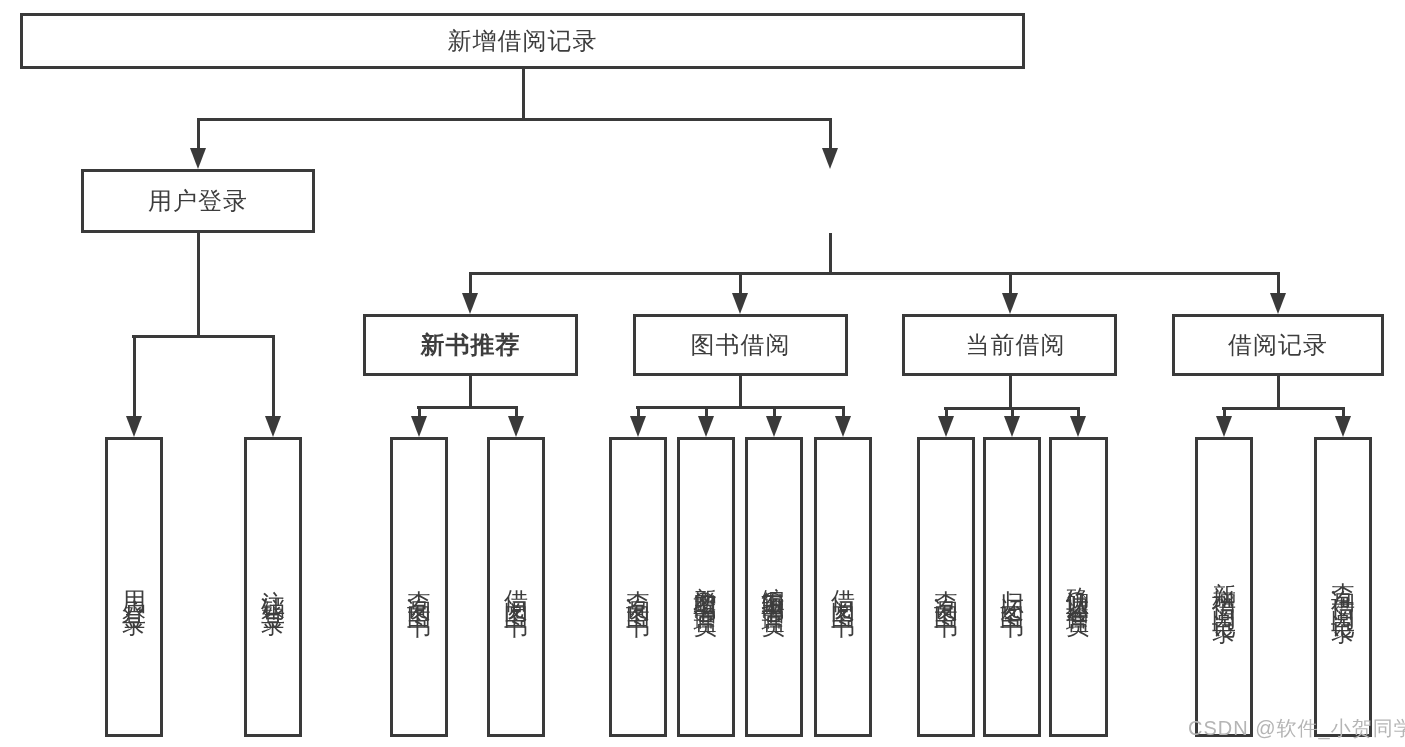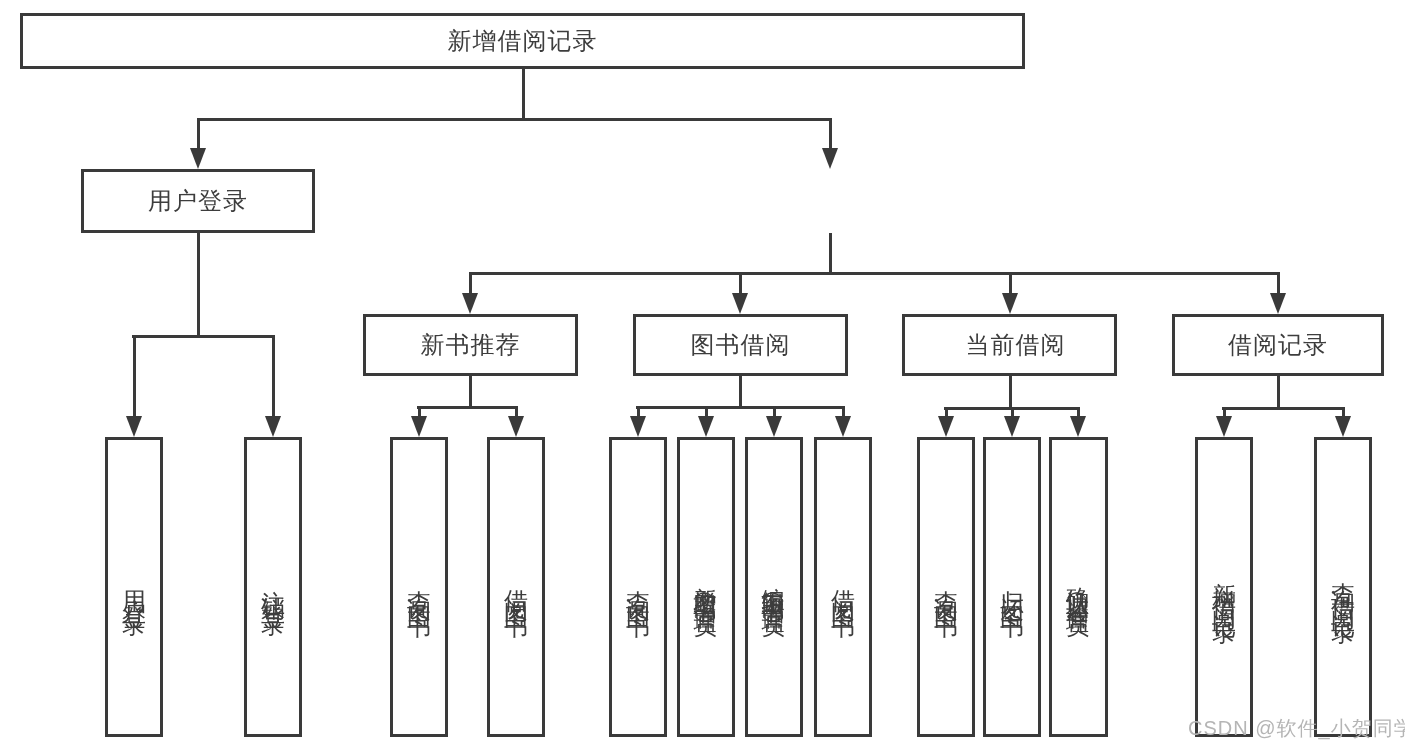--- a/index.html
+++ b/index.html
@@ -61,21 +61,21 @@
 <div id="canvas">
 
   <div class="box" style="left:20px;top:13px;width:1005px;height:56px;">
     <span class="hlabel">新增借阅记录</span>
   </div>
 
   <div class="box" style="left:81px;top:169px;width:234px;height:64px;">
     <span class="hlabel">用户登录</span>
   </div>
 
-  <div class="box" style="left:363px;top:314px;width:215px;height:62px;">
+  <div class="box" style="left:363px;top:314px;width:215px;height:62px;font-weight:bold;">
     <span class="hlabel">新书推荐</span>
   </div>
   <div class="box" style="left:633px;top:314px;width:215px;height:62px;">
     <span class="hlabel">图书借阅</span>
   </div>
   <div class="box" style="left:902px;top:314px;width:215px;height:62px;padding-left:12px;">
     <span class="hlabel">当前借阅</span>
   </div>
   <div class="box" style="left:1172px;top:314px;width:212px;height:62px;">
     <span class="hlabel">借阅记录</span>

